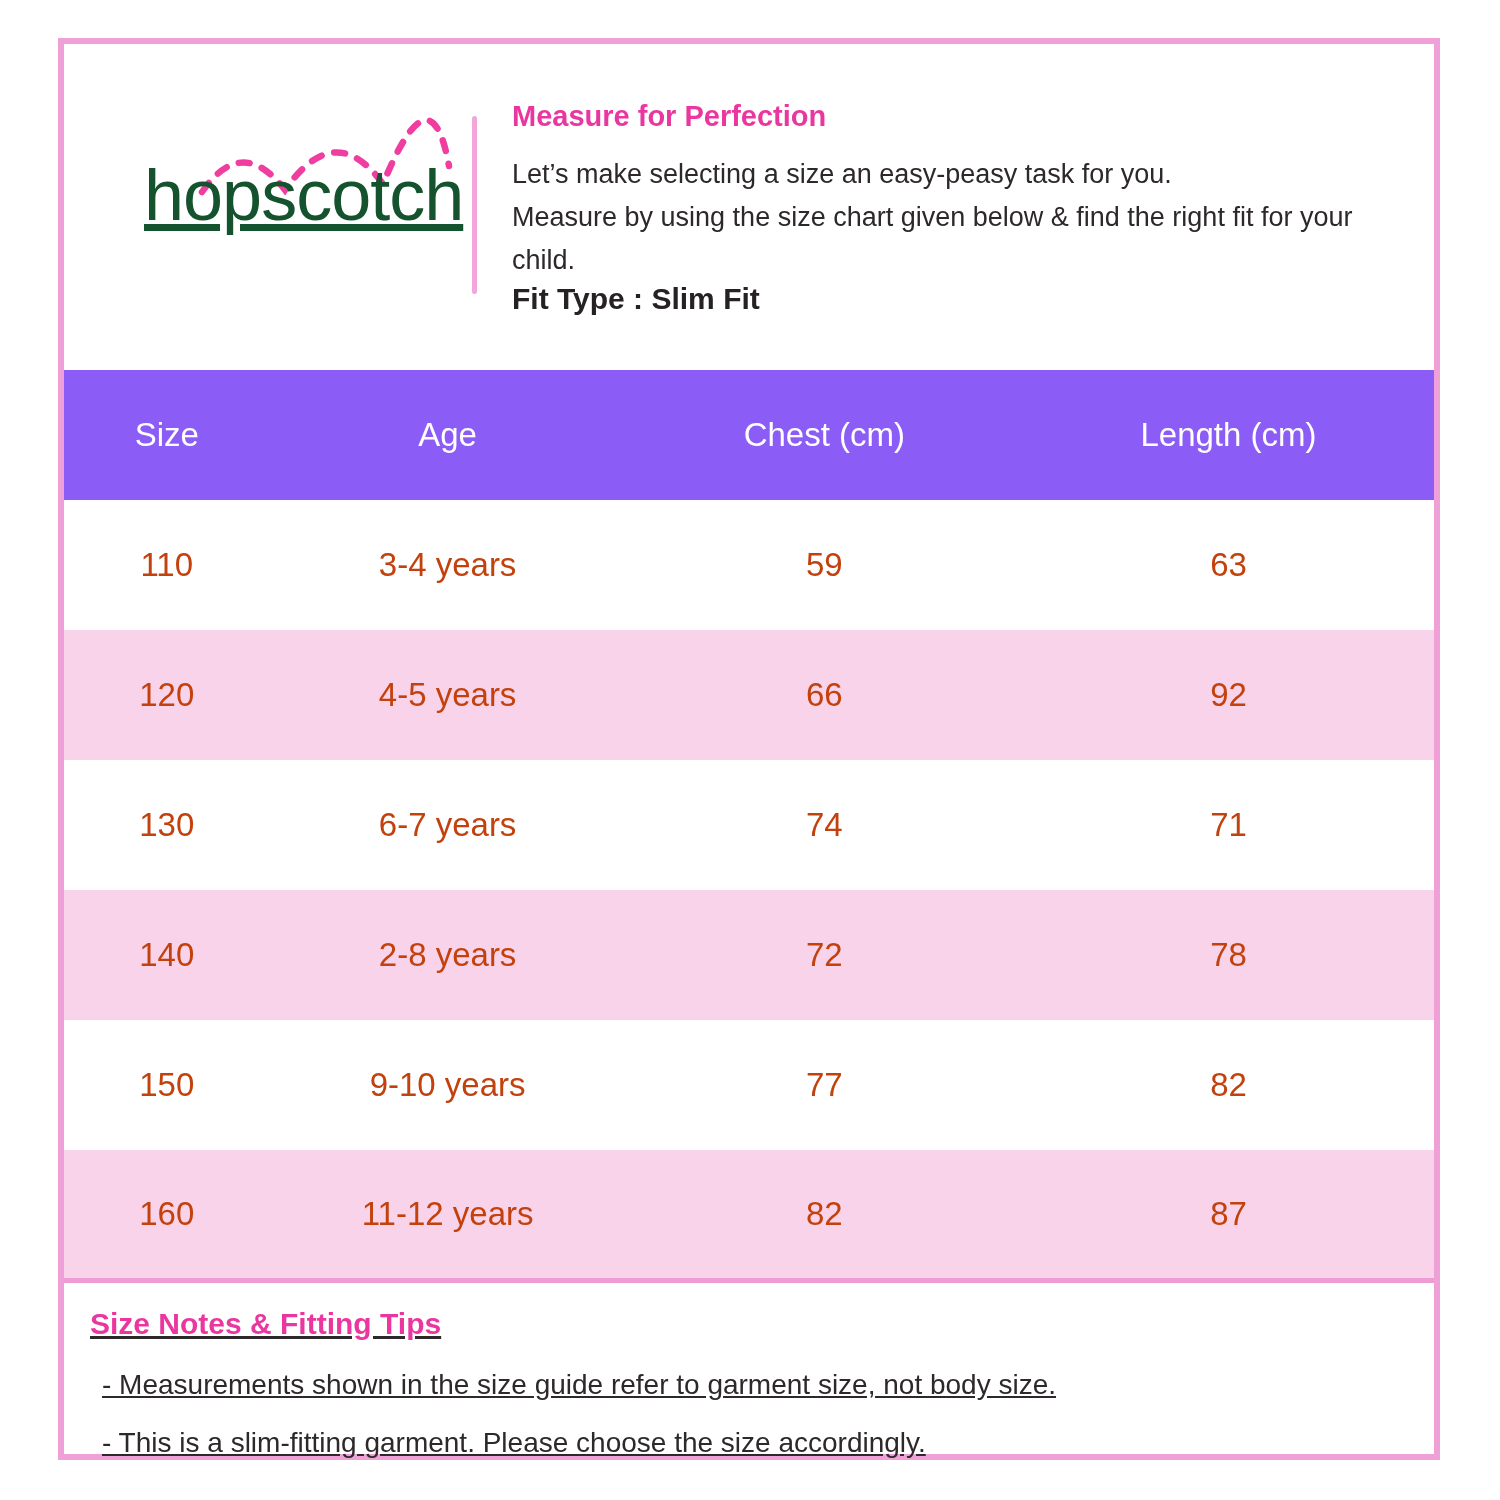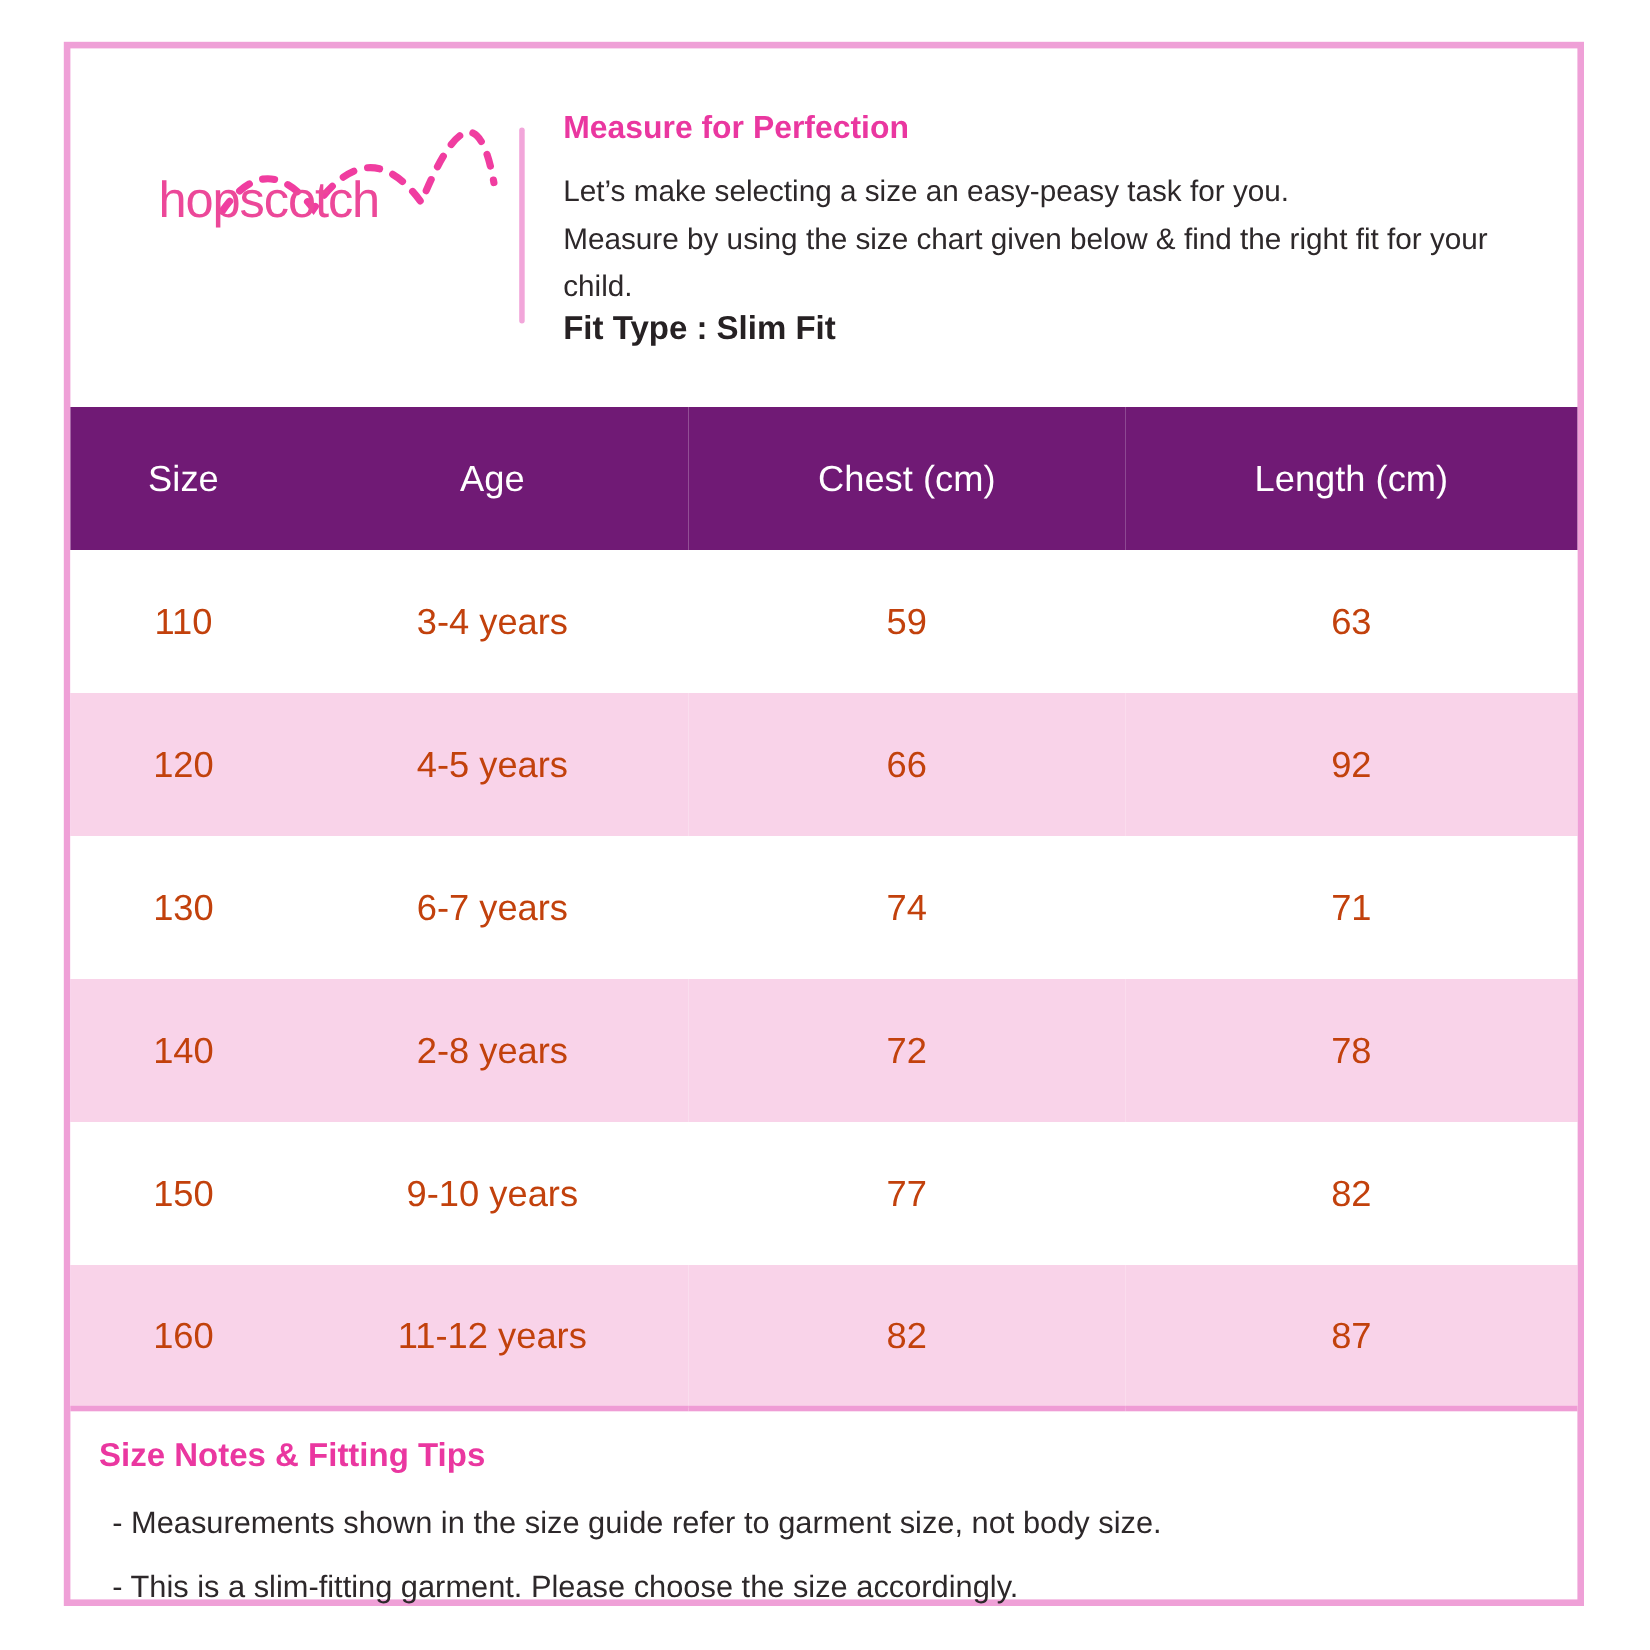--- a/index.html
+++ b/index.html
@@ -16,52 +16,52 @@
     width: 1382px; height: 1422px;
     border: 6px solid #efa0d7;
     background: #ffffff;
   }
   
   .top-area { position: absolute; left: 0; top: 0; width: 100%; height: 326px; }
   .logo-wrap { position: absolute; left: 80px; top: 58px; width: 330px; height: 240px; }
   .logo-arcs { position: absolute; left: 52px; top: 2px; width: 272px; height: 96px; }
   .logo-text {
     position: absolute; left: 0; top: 52px;
-    font-size: 46px; letter-spacing: -1px;
-    color: #ec4899; white-space: nowrap;
+    font-size: 72px; letter-spacing: -1px;
+    color: #14532d; white-space: nowrap; text-decoration: underline;
   }
   .v-divider {
     position: absolute; left: 408px; top: 72px;
     width: 5px; height: 178px; border-radius: 3px;
     background: #f2a6da;
   }
   .intro { position: absolute; left: 448px; top: 56px; width: 900px; }
   .intro-heading { font-size: 29px; font-weight: bold; color: #ea37a0; margin-bottom: 20px; }
   .intro-desc { font-size: 27px; line-height: 43px; color: #2d282a; width: 880px; }
   .fit-type { font-size: 30px; font-weight: bold; color: #262123; }
   
   table.size-table {
     position: absolute; left: 0; top: 326px;
     width: 1370px; border-collapse: collapse; table-layout: fixed;
     border-bottom: 5px solid #ef9cd5;
   }
   .size-table th {
-    height: 130px; background: #701a75; color: #ffffff;
+    height: 130px; background: #8b5cf6; color: #ffffff;
     font-size: 33px; font-weight: normal; text-align: center; vertical-align: middle;
   }
   .size-table td {
     height: 130px; color: #c2410c;
     font-size: 33px; text-align: center; vertical-align: middle;
   }
   .size-table tbody tr:nth-child(even) { background: #f9d3e9; }
   .size-table tbody tr:nth-child(odd) { background: #ffffff; }
   .col-size { width: 15%; } .col-age { width: 26%; }
   .col-chest { width: 29%; } .col-length { width: 30%; }
   
-  .notes { position: absolute; left: 0; top: 1241px; width: 100%; padding: 22px 13px 0 26px; }
+  .notes { position: absolute; left: 0; top: 1241px; width: 100%; padding: 22px 13px 0 26px; text-decoration: underline; }
   .notes-heading { font-size: 30px; font-weight: bold; color: #ea37a0; margin-bottom: 24px; }
   .note-item { font-size: 28px; color: #2d282a; margin: 0 0 18px 12px; line-height: 40px; }
 </style>
 </head>
 <body>
 
 <div class="frame">
 
   <div class="top-area">
 

